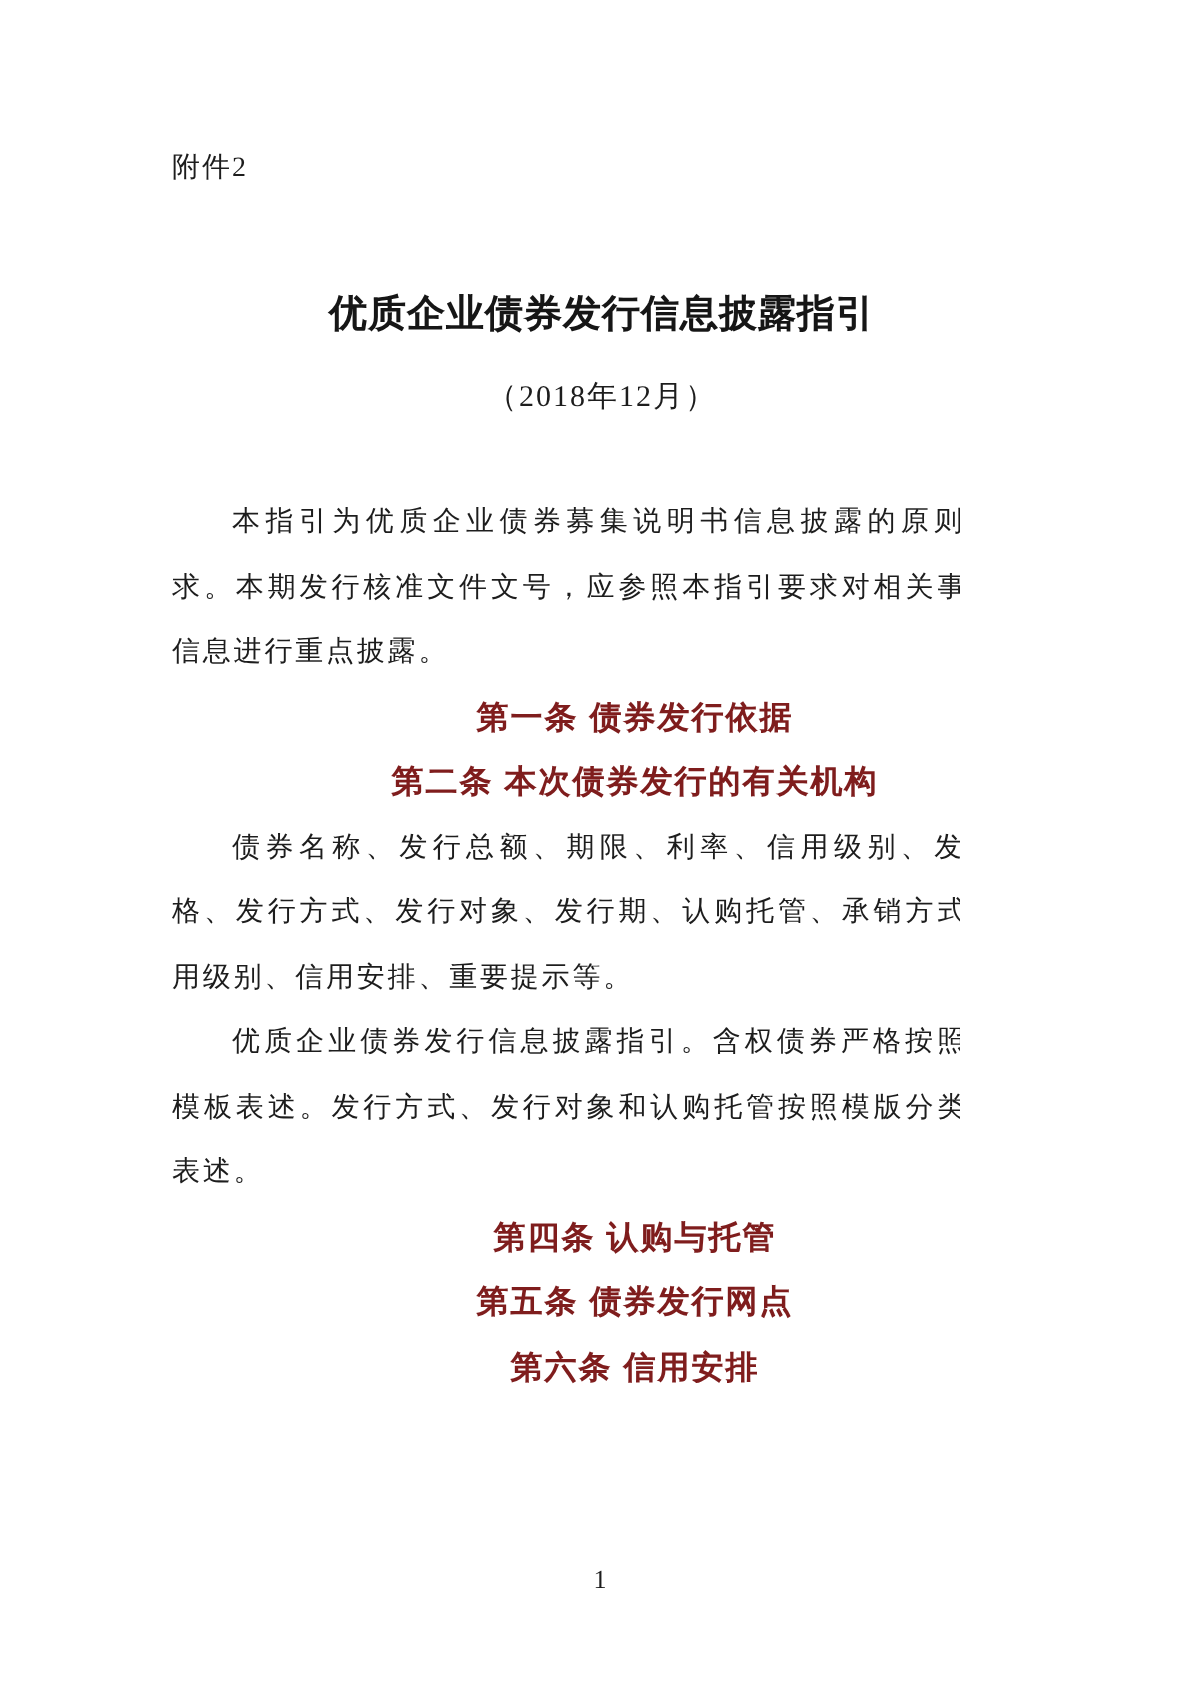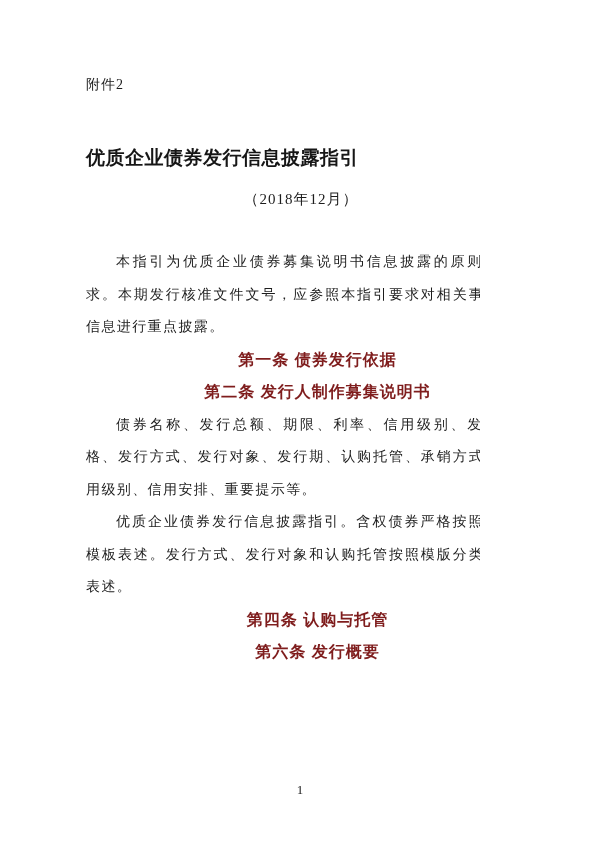--- a/index.html
+++ b/index.html
@@ -23,21 +23,21 @@
     font-size: 14px;
     letter-spacing: 1px;
     line-height: 20px;
   }
   .doc-title {
     position: absolute;
     top: 145px;
     left: 86px;
     width: 430px;
     margin: 0;
-    text-align: left;
+    text-align: center;
     font-family: "Liberation Sans", "DejaVu Sans", sans-serif;
     font-weight: 700;
     font-size: 19px;
     letter-spacing: 0.5px;
     line-height: 26px;
     color: #161616;
   }
   .doc-date {
     position: absolute;
     top: 189px;
@@ -91,22 +91,23 @@
 
   <div class="attachment-label">附件2</div>
 
   <h1 class="doc-title">优质企业债券发行信息披露指引</h1>
 
   <div class="doc-date">（2018年12月）</div>
 
   <div class="doc-body">
     <p>本指引为优质企业债券募集说明书信息披露的原则性要求。本期发行核准文件文号，应参照本指引要求对相关事项及信息进行重点披露。</p>
     <h2>第一条 债券发行依据</h2>
-    <h2>第二条 发行人制作募集说明书</h2>
+    <h2>第二条 本次债券发行的有关机构</h2>
     <p>债券名称、发行总额、期限、利率、信用级别、发行价格、发行方式、发行对象、发行期、认购托管、承销方式、信用级别、信用安排、重要提示等。</p>
     <p>优质企业债券发行信息披露指引。含权债券严格按照统一模板表述。发行方式、发行对象和认购托管按照模版分类统一表述。</p>
     <h2>第四条 认购与托管</h2>
-    <h2>第六条 发行概要</h2>
+    <h2>第五条 债券发行网点</h2>
+    <h2>第六条 信用安排</h2>
   </div>
 
   <div class="page-number">1</div>
 
 </div>
 
 </body></html>

